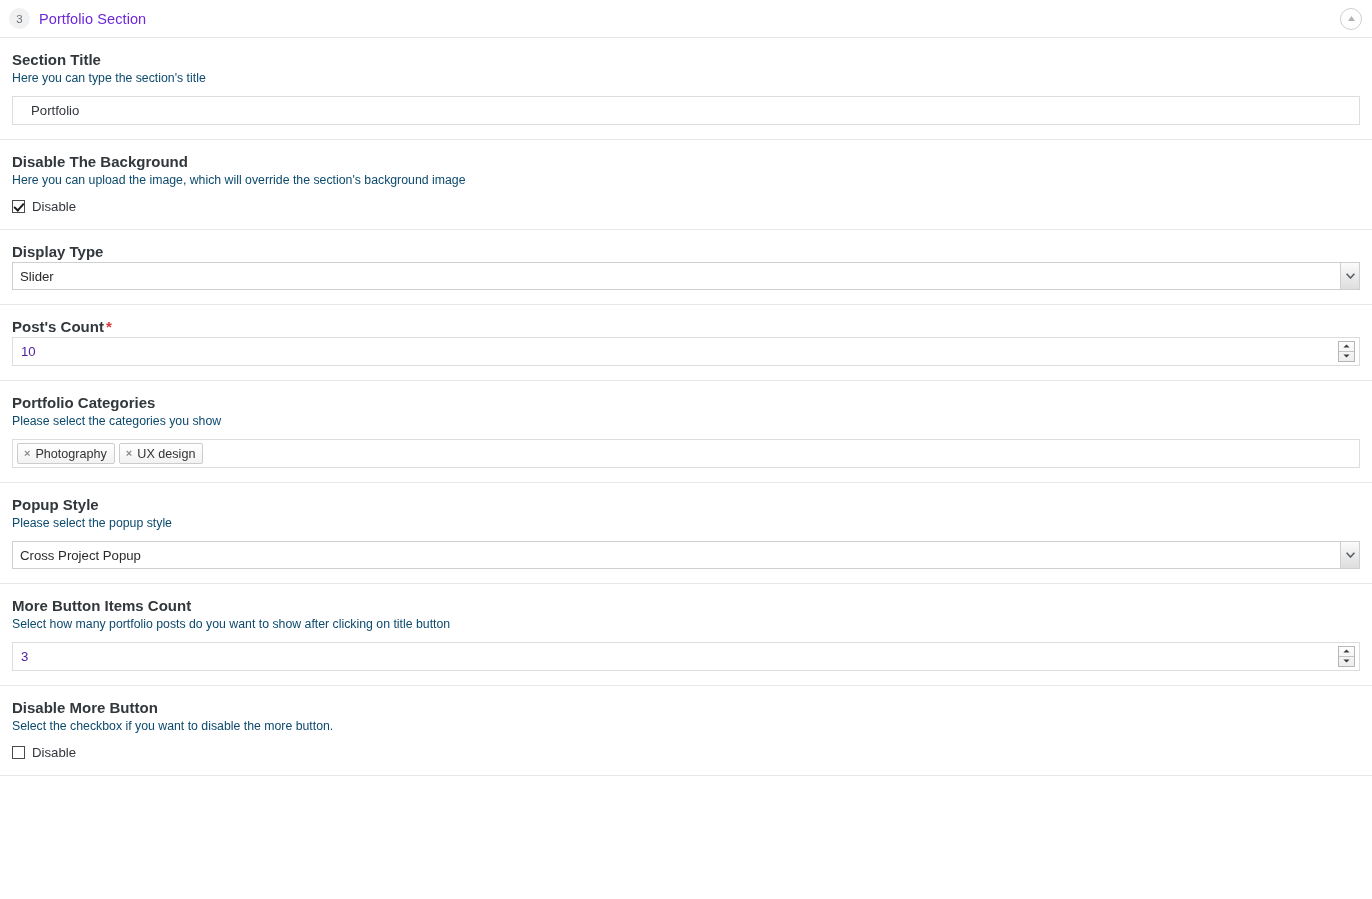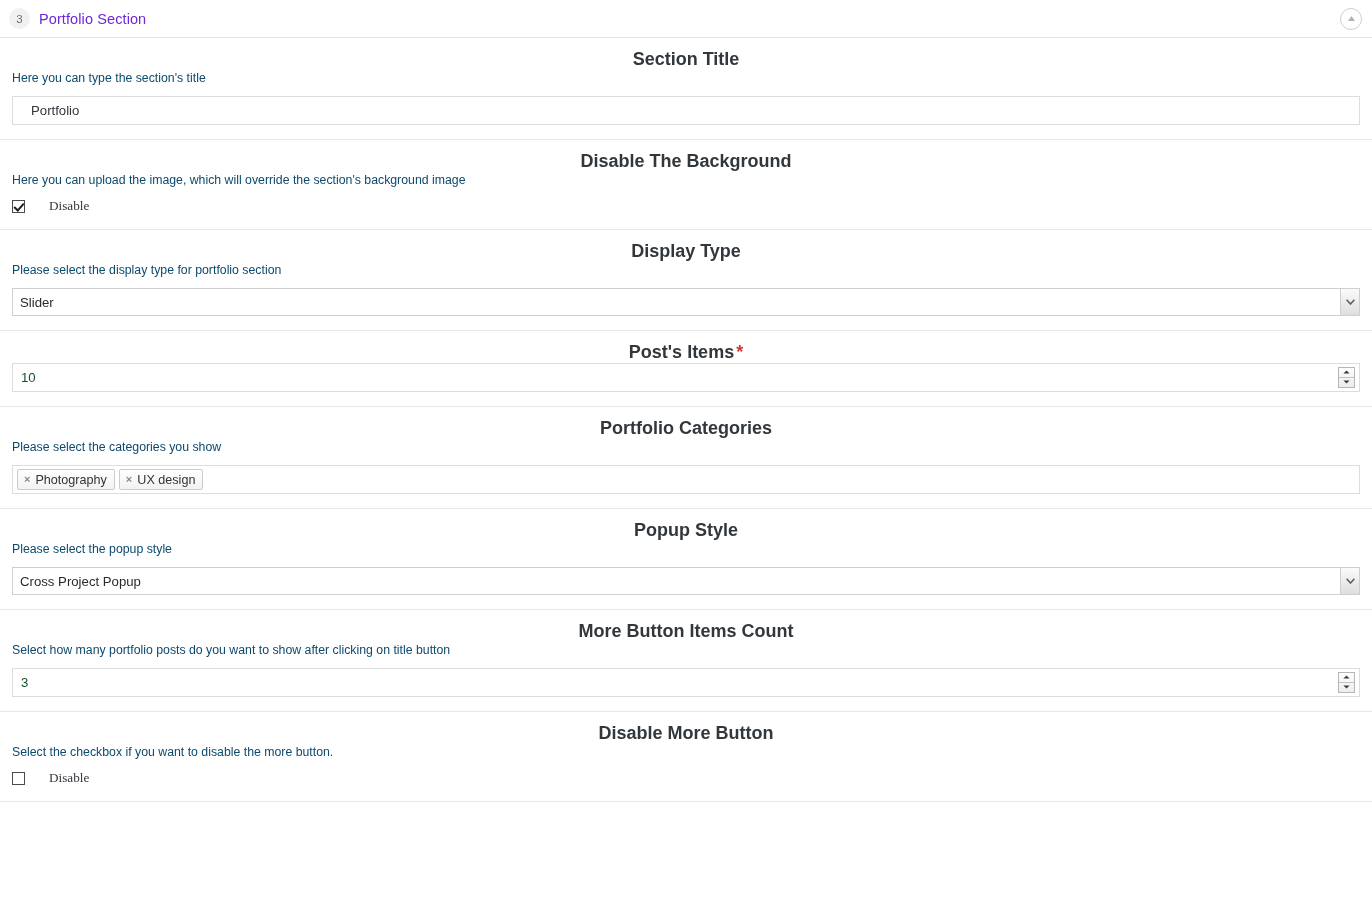--- a/index.html
+++ b/index.html
@@ -52,26 +52,25 @@
   .collapse-btn svg { display: block; }
 
   
   .field {
     position: relative;
     padding: 13px 12px 14px 12px;
     border-bottom: 1px solid #e8e8e8;
     background: #ffffff;
   }
   .field-label {
-    font-size: 18px;
+    font-size: 15px;
     font-weight: bold;
     color: #32373c;
     line-height: 17px;
     margin: 0 0 2px 0;
-    text-align: center;
   }
   .req-star { color: #d63638; font-weight: bold; margin-left: 2px; }
   .field-desc {
     font-size: 12.3px;
     color: #0c4a6e;
     line-height: 16px;
     margin: 0 0 10px 0;
     font-weight: 400;
   }
   .field-desc.tight { margin-bottom: 9px; }
@@ -122,21 +121,21 @@
     position: relative;
     width: 100%;
     height: 29px;
     border: 1px solid #dddddd;
     background: #ffffff;
     display: flex;
     align-items: center;
   }
   .num-value {
     font-size: 13.2px;
-    color: #14532d;
+    color: #4c1d95;
     padding-left: 8px;
     flex: 1 1 auto;
   }
   .spinner {
     width: 17px;
     height: 21px;
     margin-right: 4px;
     border: 1px solid #b6b6b6;
     background: linear-gradient(to bottom, #fdfdfd 0%, #ededed 100%);
     display: flex;
@@ -179,23 +178,22 @@
     color: #8a8a8a;
     line-height: 1;
     font-weight: bold;
     cursor: pointer;
   }
 
   
   .check-row {
     display: flex;
     align-items: center;
-    gap: 24px;
+    gap: 7px;
     height: 18px;
-    font-family: Liberation Serif, serif;
   }
   .checkbox {
     width: 13px; height: 13px;
     border: 1px solid #4a4a4a;
     background: #ffffff;
     position: relative;
     flex: 0 0 auto;
     cursor: pointer;
   }
   .checkbox.checked::after {
@@ -244,21 +242,20 @@
   <div class="field-label">Disable The Background</div>
   <div class="field-desc tight">Here you can upload the image, which will override the section's background image</div>
   <div class="check-row">
     <span class="checkbox checked"></span>
     <span class="check-label">Disable</span>
   </div>
 </div>
 
 <div class="field">
   <div class="field-label">Display Type</div>
-  <div class="field-desc">Please select the display type for portfolio section</div>
   <div class="select-wrap">
     <span class="select-value">Slider</span>
     <span class="select-arrow">
       <svg width="9" height="6" viewBox="0 0 9 6">
           <path d="M0.6 0.8 L4.5 5 L8.4 0.8" fill="none" stroke="#5a6066" stroke-width="1.6"></path>
         </svg>
     </span>
   </div>
   <div class="arrow" style="left:52px; top:313px; width:200px;">
     <svg width="200" height="26" viewBox="0 0 200 26" preserveAspectRatio="none">
@@ -270,21 +267,21 @@
       <g filter="url(#sh1)">
         <path d="M30 8.2 H192 a4.4 4.4 0 0 1 0 8.8 H30 Z" fill="#c24141"></path>
         <path d="M2 12.6 L32 2.4 L32 22.8 Z" fill="#c24141"></path>
       </g>
     </svg>
   </div>
 </div>
 
 <div class="field">
   <div class="field-label">
-    <span>Post's Items</span><span class="req-star">*</span>
+    <span>Post's Count</span><span class="req-star">*</span>
   </div>
   <div class="num-wrap">
     <span class="num-value">10</span>
     <span class="spinner">
       <span class="spin-half top">
         <svg width="7" height="4" viewBox="0 0 7 4">
             <path d="M3.5 0.4 L6.6 3.6 L0.4 3.6 Z" fill="#3c3c3c"></path>
           </svg>
       </span>
       <span class="spin-half">

